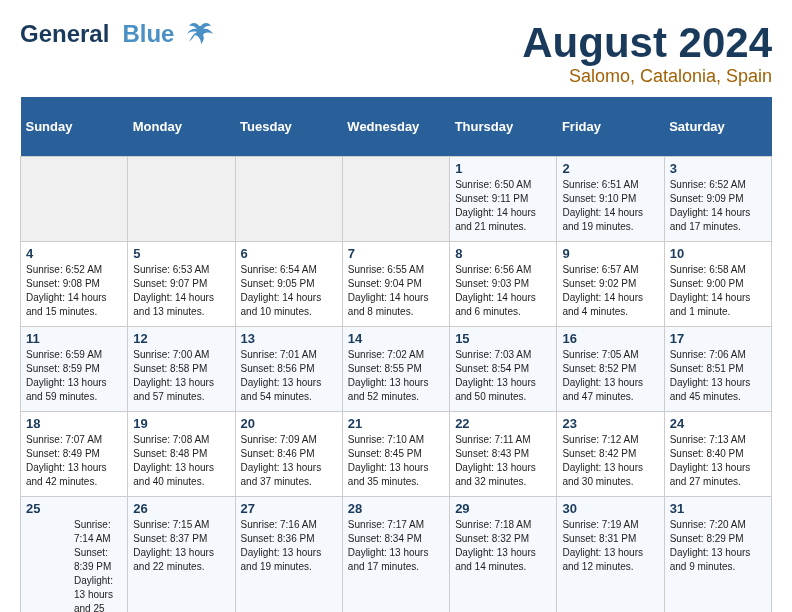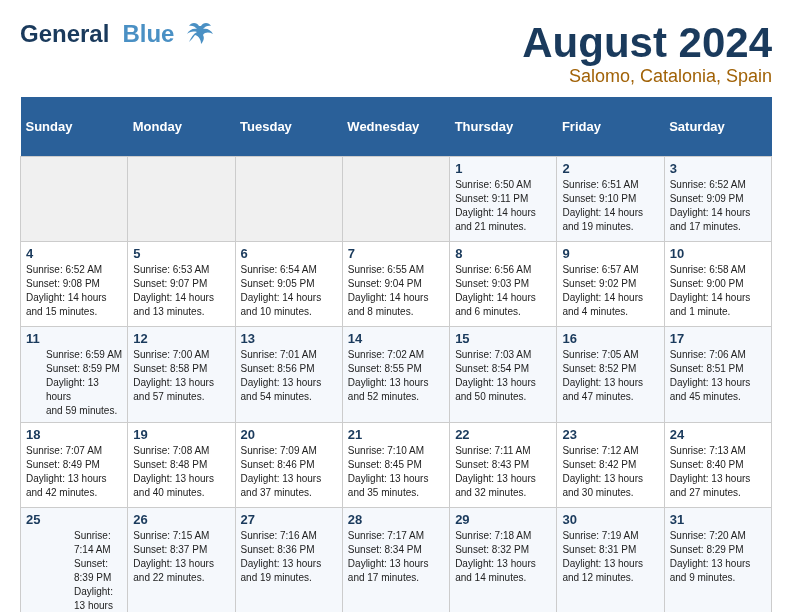--- a/index.html
+++ b/index.html
@@ -184,21 +184,21 @@
           <span class="day-num">10</span>
           <div class="cell-content" style="white-space: pre-line;">Sunrise: 6:58 AM
 Sunset: 9:00 PM
 Daylight: 14 hours
 and 1 minute.</div>
         </td>
       </tr>
       <tr>
         <td>
           <span class="day-num">11</span>
-          <div class="cell-content" style="white-space: pre-line; margin-left: 20px;">Sunrise: 6:59 AM
+          <div class="cell-content" style="white-space: pre-line;">Sunrise: 6:59 AM
 Sunset: 8:59 PM
 Daylight: 13 hours
 and 59 minutes.</div>
         </td>
         <td>
           <span class="day-num">12</span>
           <div class="cell-content" style="white-space: pre-line;">Sunrise: 7:00 AM
 Sunset: 8:58 PM
 Daylight: 13 hours
 and 57 minutes.</div>

